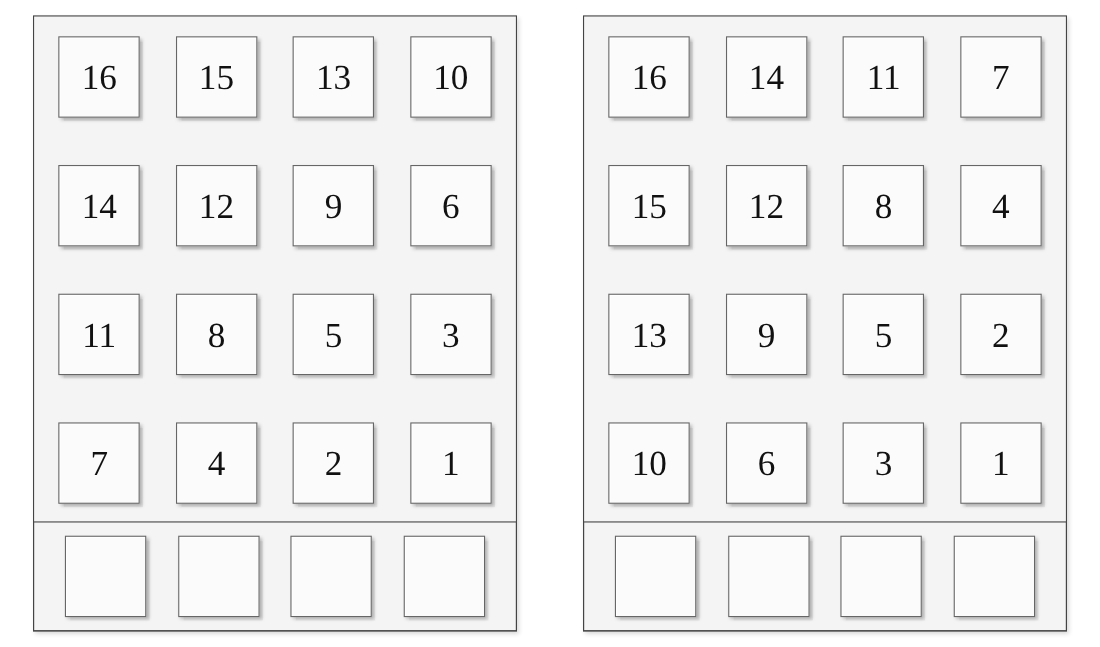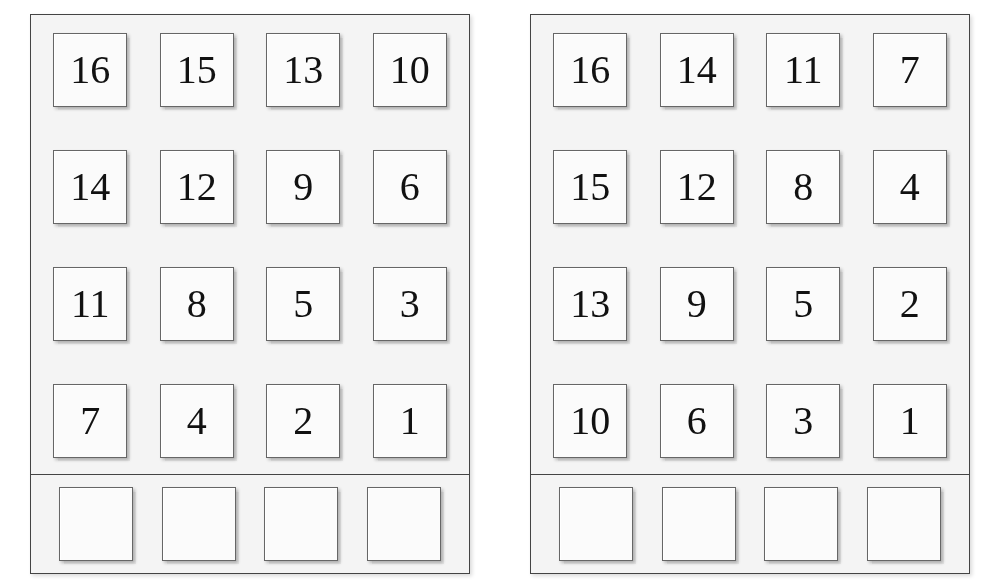--- a/index.html
+++ b/index.html
@@ -64,21 +64,21 @@
     box-shadow:
       inset 1px 1px 0 #ffffff,
       2px 2px 3px rgba(0,0,0,0.25),
       4px 4px 0 -1px #e7e7e7;
     display: flex;
     align-items: center;
     justify-content: center;
     box-sizing: border-box;
   }
   .cell span {
-    font-size: 40px;
+    font-size: 32px;
     color: #111;
     line-height: 1;
   }
   .empty-cell {
     width: 74px;
     height: 74px;
     background: #fbfbfb;
     border: 1px solid #666;
     box-shadow:
       inset 1px 1px 0 #ffffff,

